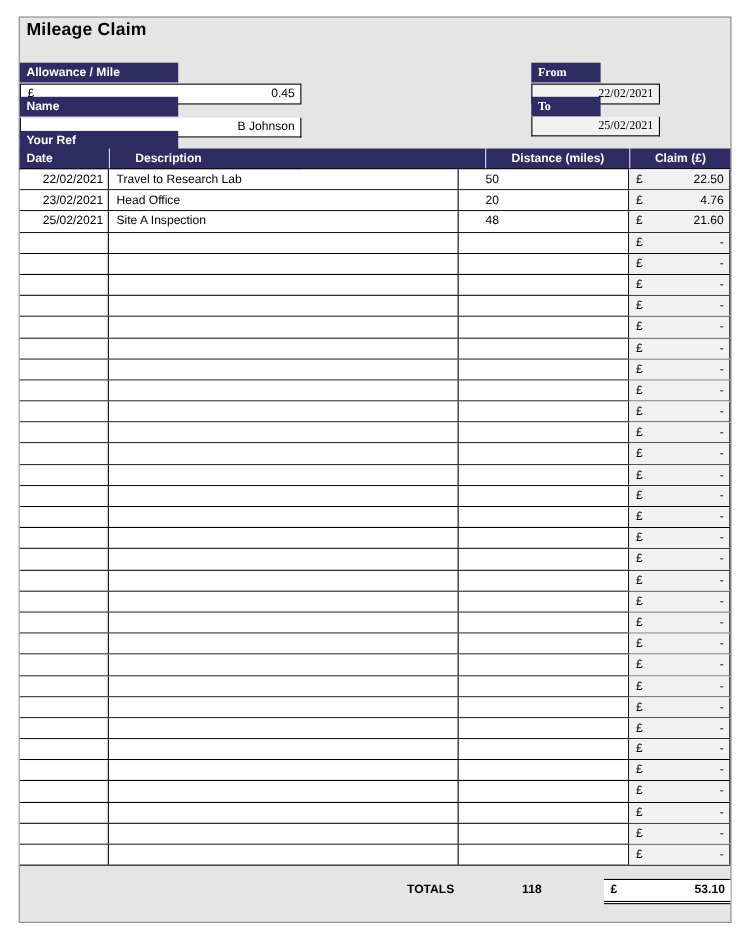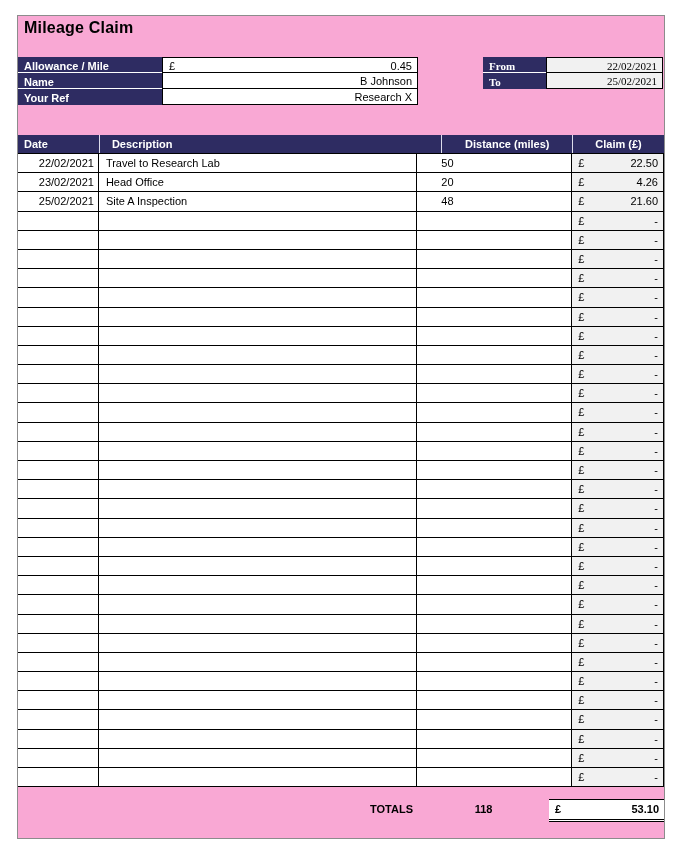--- a/index.html
+++ b/index.html
@@ -3,29 +3,29 @@
 <meta charset="utf-8">
 <style>
   html,body{margin:0;padding:0;}
   body{
     width:683px;height:853px;background:#ffffff;position:relative;
     font-family:"Liberation Sans",sans-serif;color:#000;
     -webkit-font-smoothing:antialiased;
   }
   .sheet{
     position:absolute;left:17px;top:15px;width:648px;height:824px;
-    box-sizing:border-box;border:1px solid var(--pageborder,#8C8C8C);background:#f9a8d4;
+    box-sizing:border-box;border:1px solid var(--pageborder,#8C8C8C);background:#e5e5e5;
   }
   .title{
     position:absolute;left:6px;top:3px;font-size:16px;font-weight:bold;letter-spacing:.2px;
   }
   
   .info-left{position:absolute;left:0;top:41px;width:401px;}
   .info-right{position:absolute;left:465px;top:41px;width:181px;font-family:Liberation Serif, serif;}
-  .info-row{display:flex;height:16px;}
+  .info-row{display:flex;height:31px;flex-direction:column;}
   .lbl{
     background:var(--navy,#2E2C62);color:#fff;font-weight:bold;font-size:11px;
     line-height:18px;padding-left:6px;box-sizing:border-box;border-bottom:1px solid #fff;
   }
   .info-row:last-child .lbl{border-bottom:none;}
   .val{
     box-sizing:border-box;border:1px solid #000;font-size:11px;line-height:17px;
     text-align:right;padding-right:5px;background:#fff;
   }
   .info-row + .info-row .val{border-top:none;}
@@ -40,21 +40,21 @@
     display:flex;height:19px;background:var(--navy,#2E2C62);color:#fff;
     font-weight:bold;font-size:11px;box-sizing:border-box;border-bottom:1px solid #000;
   }
   .th{box-sizing:border-box;line-height:18px;}
   .th + .th{border-left:1px solid #dcdceb;}
   .col-date{width:81px;}
   .col-desc{width:319px;}
   .col-dist{width:131px;margin-left:24px;}
   .col-claim{width:92px;}
   .th.col-date{padding-left:6px;}
-  .th.col-desc{padding-left:12px;}
+  .th.col-desc{padding-left:23px;}
   .th.col-dist,.th.col-claim{text-align:center;}
   .row{
     display:flex;height:19.2px;box-sizing:border-box;border-bottom:1px solid #000;
     font-size:11px;background:#fff;
   }
   .cell{box-sizing:border-box;line-height:18px;border-right:1px solid #000;}
   .cell.col-date{text-align:right;padding-right:4px;}
   .cell.col-desc{padding-left:7px;}
   .cell.col-dist{text-align:left;}
   .cell.col-claim{
@@ -127,21 +127,21 @@
         <span>£</span>
         <span>22.50</span>
       </div>
     </div>
         <div class="row">
       <div class="cell col-date">23/02/2021</div>
       <div class="cell col-desc">Head Office</div>
       <div class="cell col-dist">20</div>
       <div class="cell col-claim">
         <span>£</span>
-        <span>4.26</span>
+        <span>4.76</span>
       </div>
     </div>
         <div class="row">
       <div class="cell col-date">25/02/2021</div>
       <div class="cell col-desc">Site A Inspection</div>
       <div class="cell col-dist">48</div>
       <div class="cell col-claim">
         <span>£</span>
         <span>21.60</span>
       </div>

